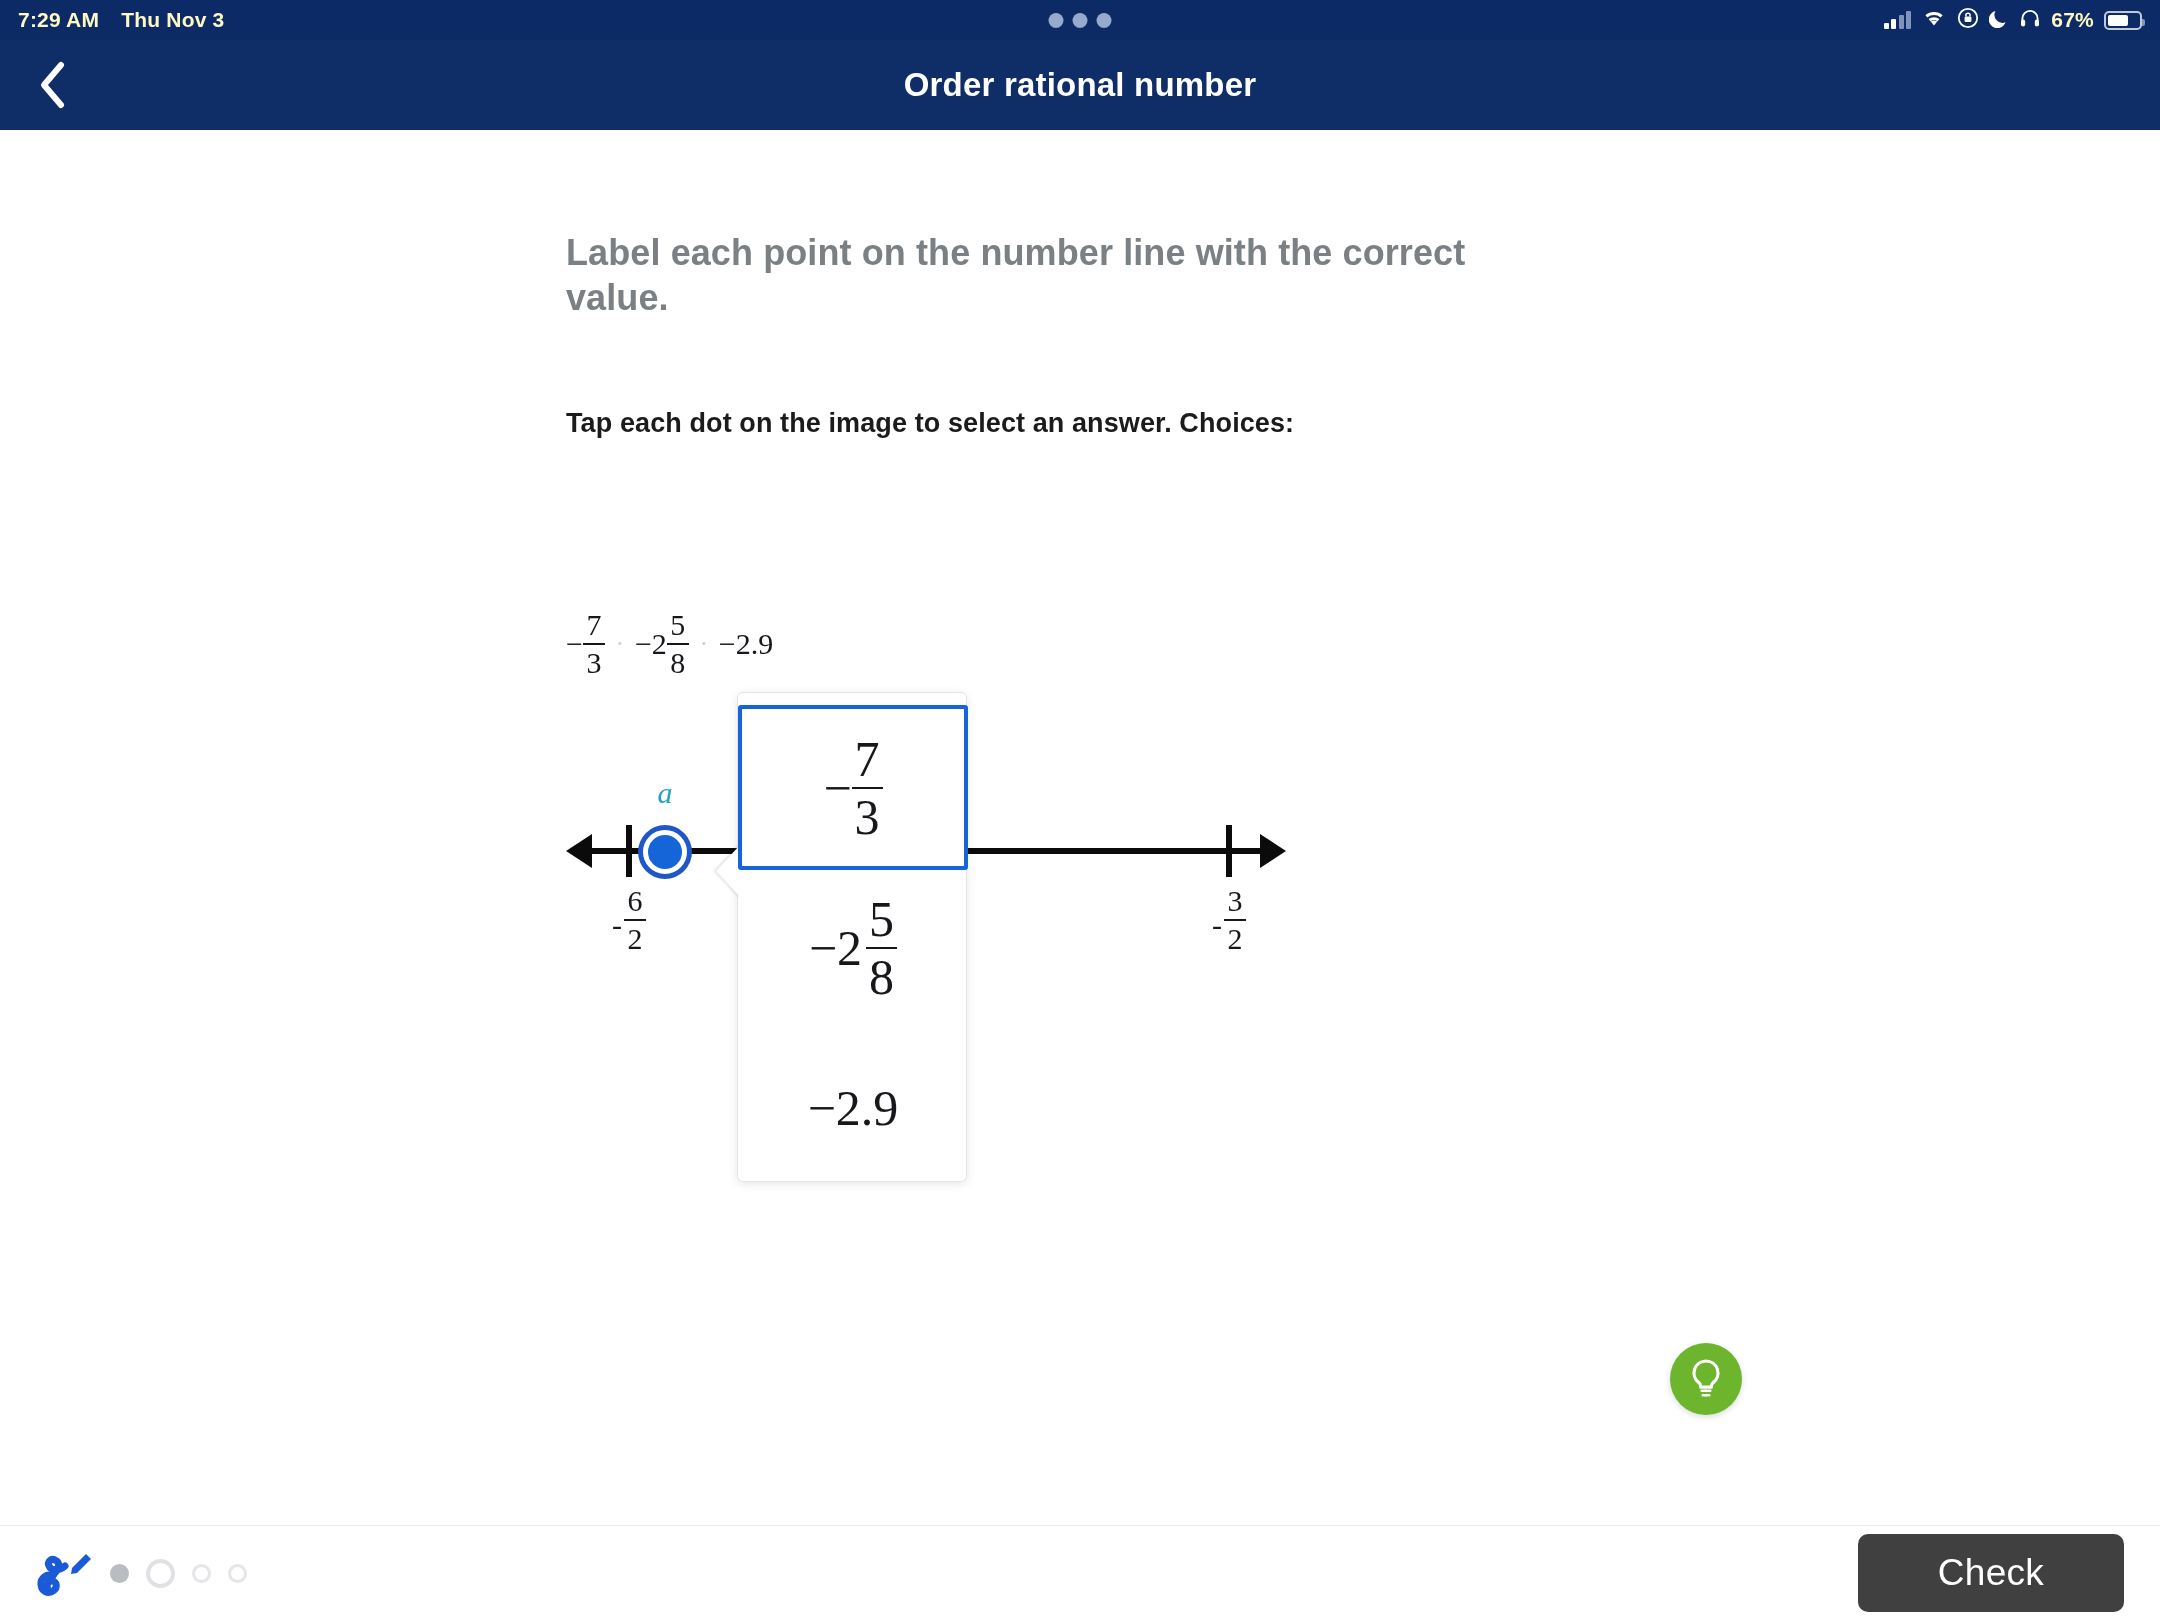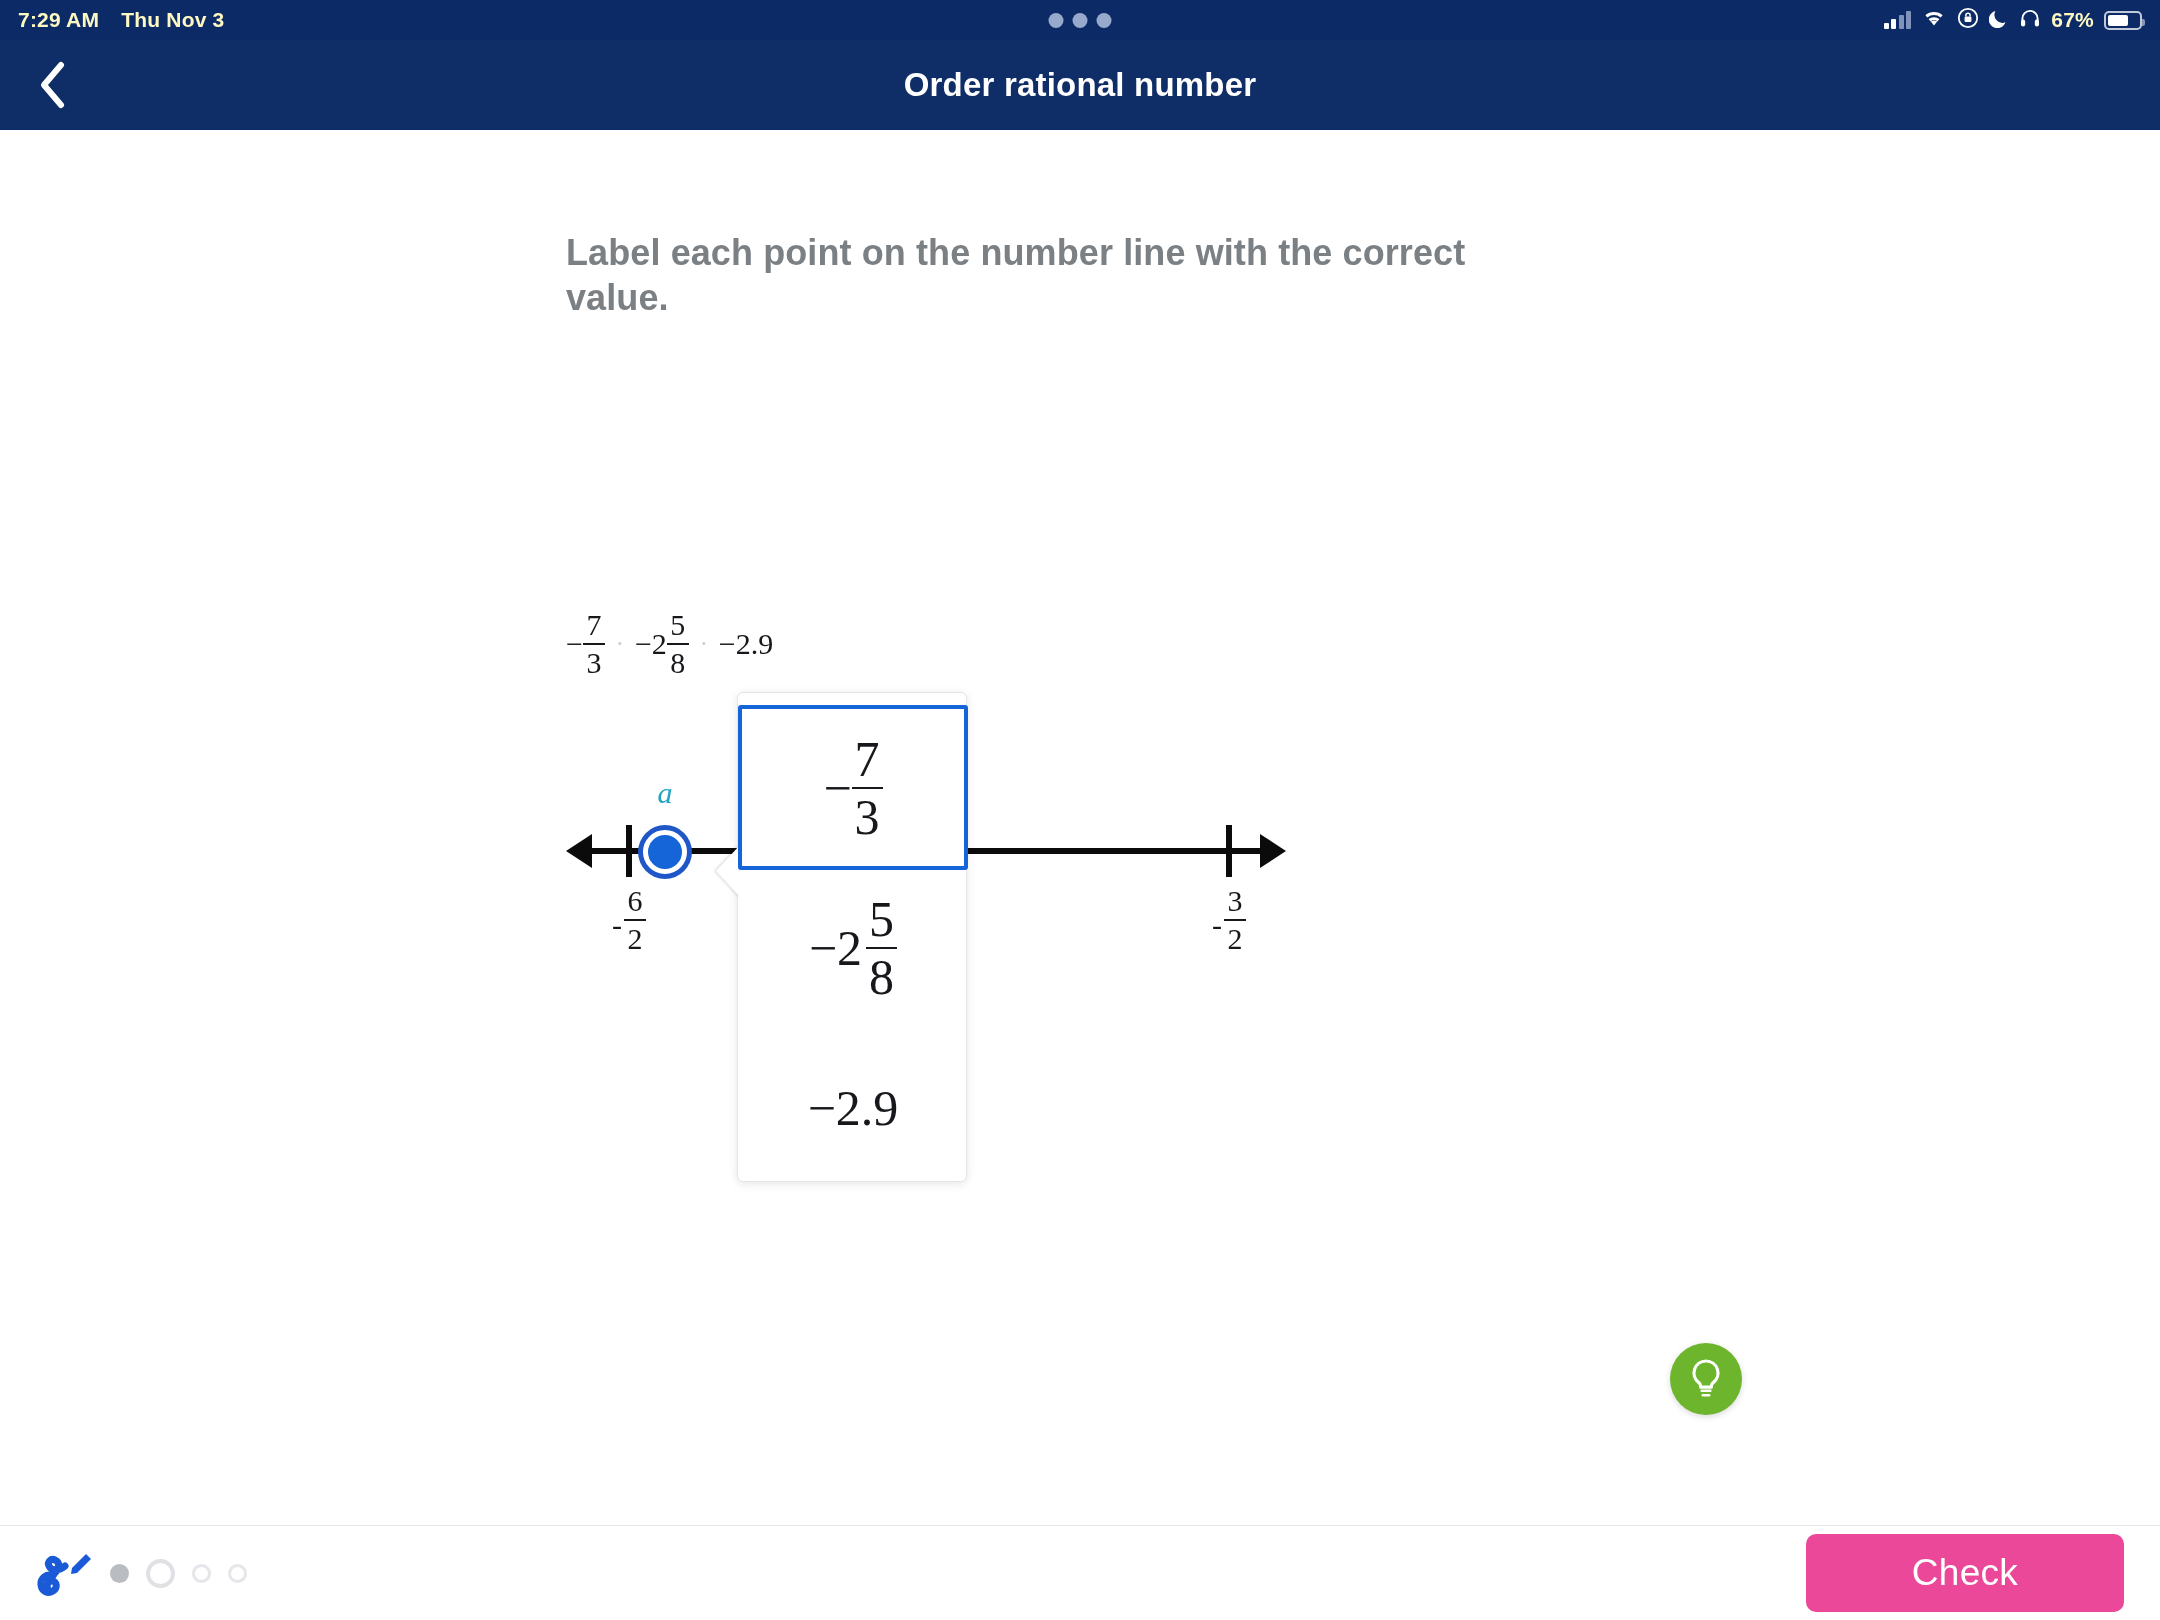--- a/index.html
+++ b/index.html
@@ -179,22 +179,22 @@
   .pager{
     position:absolute; left:110px; top:50%; transform:translateY(-50%);
     display:flex; align-items:center; gap:17px; height:40px;
   }
   .pg{ border-radius:50%; }
   .pg.done{ width:19px; height:19px; background:#b9bcc1; }
   .pg.current{ width:29px; height:29px; border:4px solid #dfe1e4; background:#ffffff; }
   .pg.todo{ width:19px; height:19px; border:3px solid #e4e6e9; background:#ffffff; }
   .check-btn{
     position:absolute; right:36px; top:50%; transform:translateY(-50%);
-    width:318px; height:78px; border-radius:10px;
-    background:#ec4899; color:#ffffff;
+    width:266px; height:78px; border-radius:10px;
+    background:#404040; color:#ffffff;
     display:flex; align-items:center; justify-content:center;
     font-size:37px; font-weight:500; cursor:default; letter-spacing:.3px;
   }
 </style>
 </head>
 <body>
 
 <div class="statusbar">
   <div class="sb-left">
     <span>7:29 AM</span>
@@ -252,20 +252,21 @@
     <svg width="34" height="52" viewBox="0 0 34 52">
       <path d="M26 6 L9 26 L26 46" fill="none" stroke="#ffffff" stroke-width="6" stroke-linecap="round" stroke-linejoin="round"></path>
     </svg>
   </div>
   <div class="nav-title">Order rational number</div>
 </div>
 
 <div class="content">
 
   <div class="prompt">Label each point on the number line with the correct value.</div>
+  <div class="instruction">Tap each dot on the image to select an answer. Choices:</div>
 
   <div class="choices mserif">
     <span class="choice-item">
       <span>−</span>
       <span class="frac">
         <span class="num">7</span>
         <span class="bar"></span>
         <span class="den">3</span>
       </span>
     </span>

